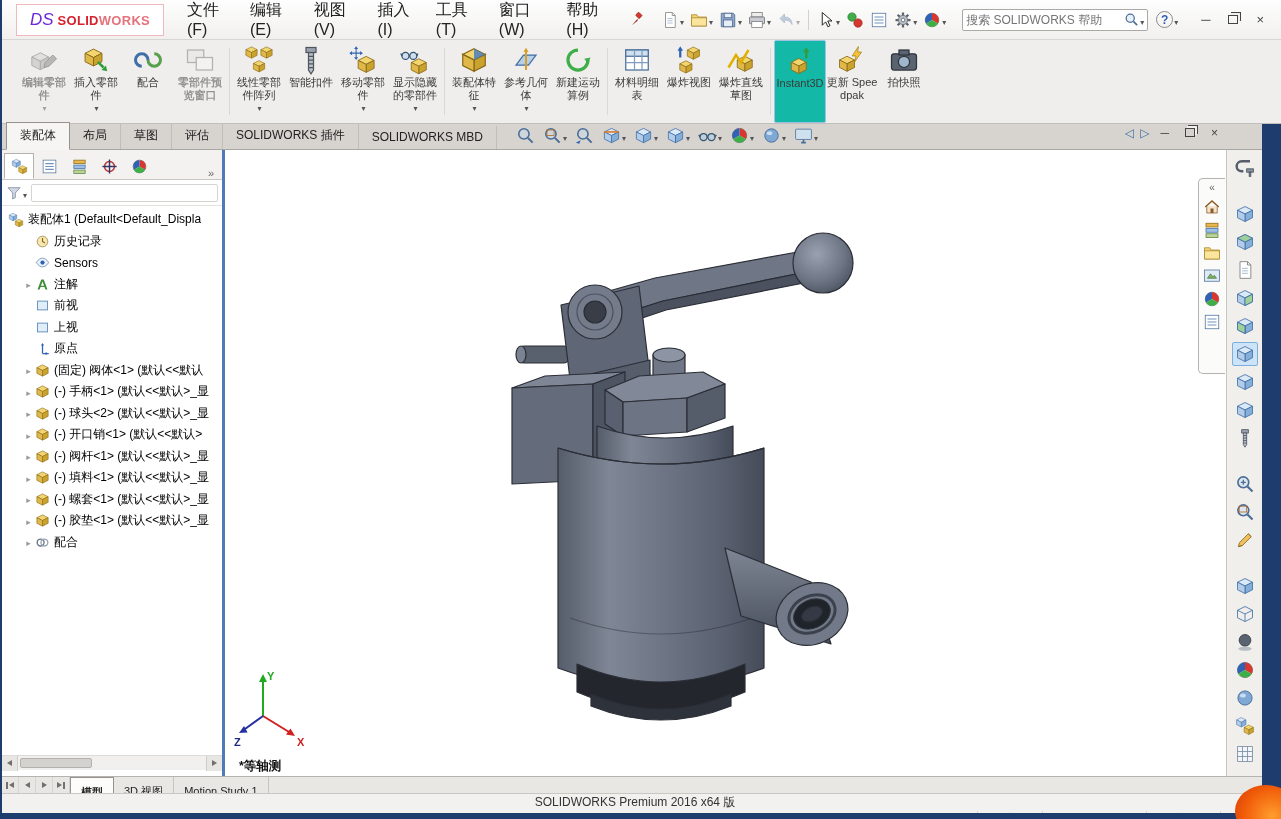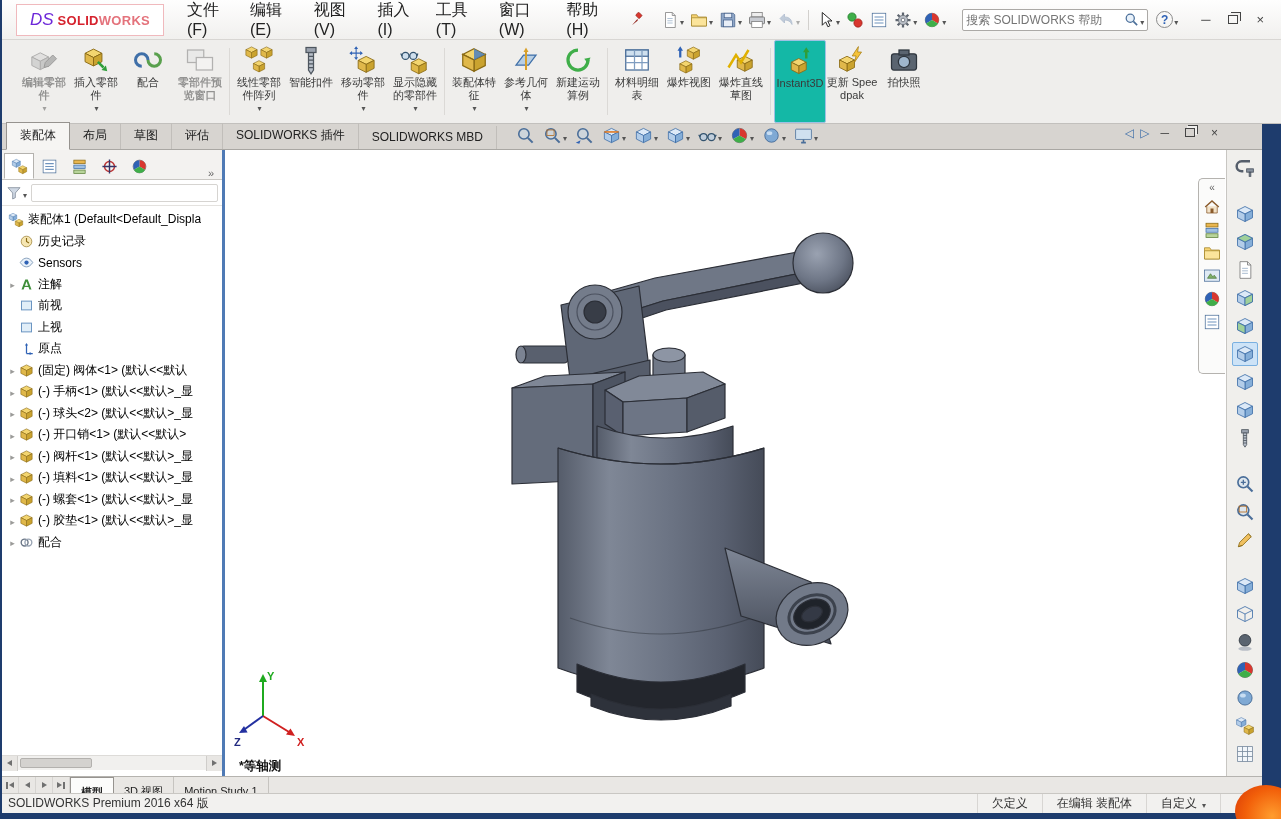--- a/index.html
+++ b/index.html
@@ -68,21 +68,21 @@
 
 .ptabs{height:30px;display:flex;align-items:flex-end;background:#f3f2f0;border-bottom:1px solid #c9c7c3;padding:0 2px;}
 .ptab{width:30px;height:26px;display:flex;align-items:center;justify-content:center;border:1px solid transparent;}
 .ptab svg{width:17px;height:17px;}
 .ptab.active{background:#fff;border:1px solid #b4b2ae;border-bottom:1px solid #fff;}
 .ptab-more{margin-left:auto;font-size:11px;color:#666;padding:0 6px;}
 .filterrow{height:26px;display:flex;align-items:center;padding:0 4px;border-bottom:1px solid #e4e2df;}
 .funnel svg{width:16px;height:16px;}
 .filterinput{flex:1;height:18px;margin-left:4px;border:1px solid #d6d4d1;border-radius:2px;outline:none;font-size:11px;padding:0 3px;}
 .tree{padding-top:3px;overflow:hidden;white-space:nowrap;}
-.trow{height:21.5px;display:flex;align-items:center;font-size:12px;color:#000;padding-left:4px;}
+.trow{height:21.5px;display:flex;align-items:center;font-size:12px;color:#000;padding-left:20px;}
 .trow .ar{width:13px;flex:none;text-align:center;}
 .trow .ar.exp::before{content:"▸";color:#9a9a98;font-size:9px;}
 .ticon{width:15px;height:15px;margin-right:4px;flex:none;}
 .trow.root{padding-left:6px;font-size:12px;}
 .trow.root .ticon{width:16px;height:16px;}
 .tlabel{overflow:hidden;}
 .hscroll{position:absolute;left:0;bottom:6px;width:220px;height:15px;background:#f1f0ee;border-top:1px solid #dddbd8;display:flex;align-items:center;}
 .sbtn{width:16px;height:15px;display:flex;align-items:center;justify-content:center;background:#e8e6e3;border-right:1px solid #cfcdca;}
 .sbtn:last-child{border-left:1px solid #cfcdca;border-right:none;}
 .tri-l{width:0;height:0;border-top:3.5px solid transparent;border-bottom:3.5px solid transparent;border-right:5px solid #707070;}
@@ -93,21 +93,21 @@
 .model{position:absolute;left:0;top:0;}
 .triad{position:absolute;left:8px;top:518px;}
 .viewlabel{position:absolute;left:14px;top:608px;font-size:12.5px;color:#111;font-weight:bold;}
 
 .btabs{position:absolute;left:2px;right:19px;top:776px;height:17px;background:#e9e7e4;border-top:1px solid #b5b3af;display:flex;align-items:stretch;font-size:11px;}
 .bnav{width:17px;display:flex;align-items:center;justify-content:center;gap:1px;border-right:1px solid #d6d4d1;}
 .bbar{width:2px;height:7px;background:#707070;}
 .btab{padding:14px 10px;display:flex;align-items:center;color:#222;border-right:1px solid #c6c4c0;}
 .btab.active{background:#fcfcfb;border:1px solid #96938f;border-bottom:none;font-weight:bold;}
 
-.statusbar{position:absolute;left:2px;right:19px;top:793px;height:20px;background:#f2f1ef;border-top:1px solid #c9c7c3;display:flex;align-items:center;font-size:12px;color:#333;}
+.statusbar{position:absolute;left:2px;right:19px;top:793px;height:20px;background:#f2f1ef;border-top:1px solid #c9c7c3;display:flex;align-items:center;font-size:12px;color:#333;flex-direction:column;}
 .st-left{margin-left:6px;}
 .st-right{margin-left:auto;display:flex;align-items:flex-start;height:100%;}
 .st-item{padding:0 14px;border-left:1px solid #d8d6d3;height:100%;display:flex;align-items:center;gap:4px;}
 .st-item svg{width:13px;height:13px;}
 </style>
 </head>
 <body>
 
 <div id="win">
 

